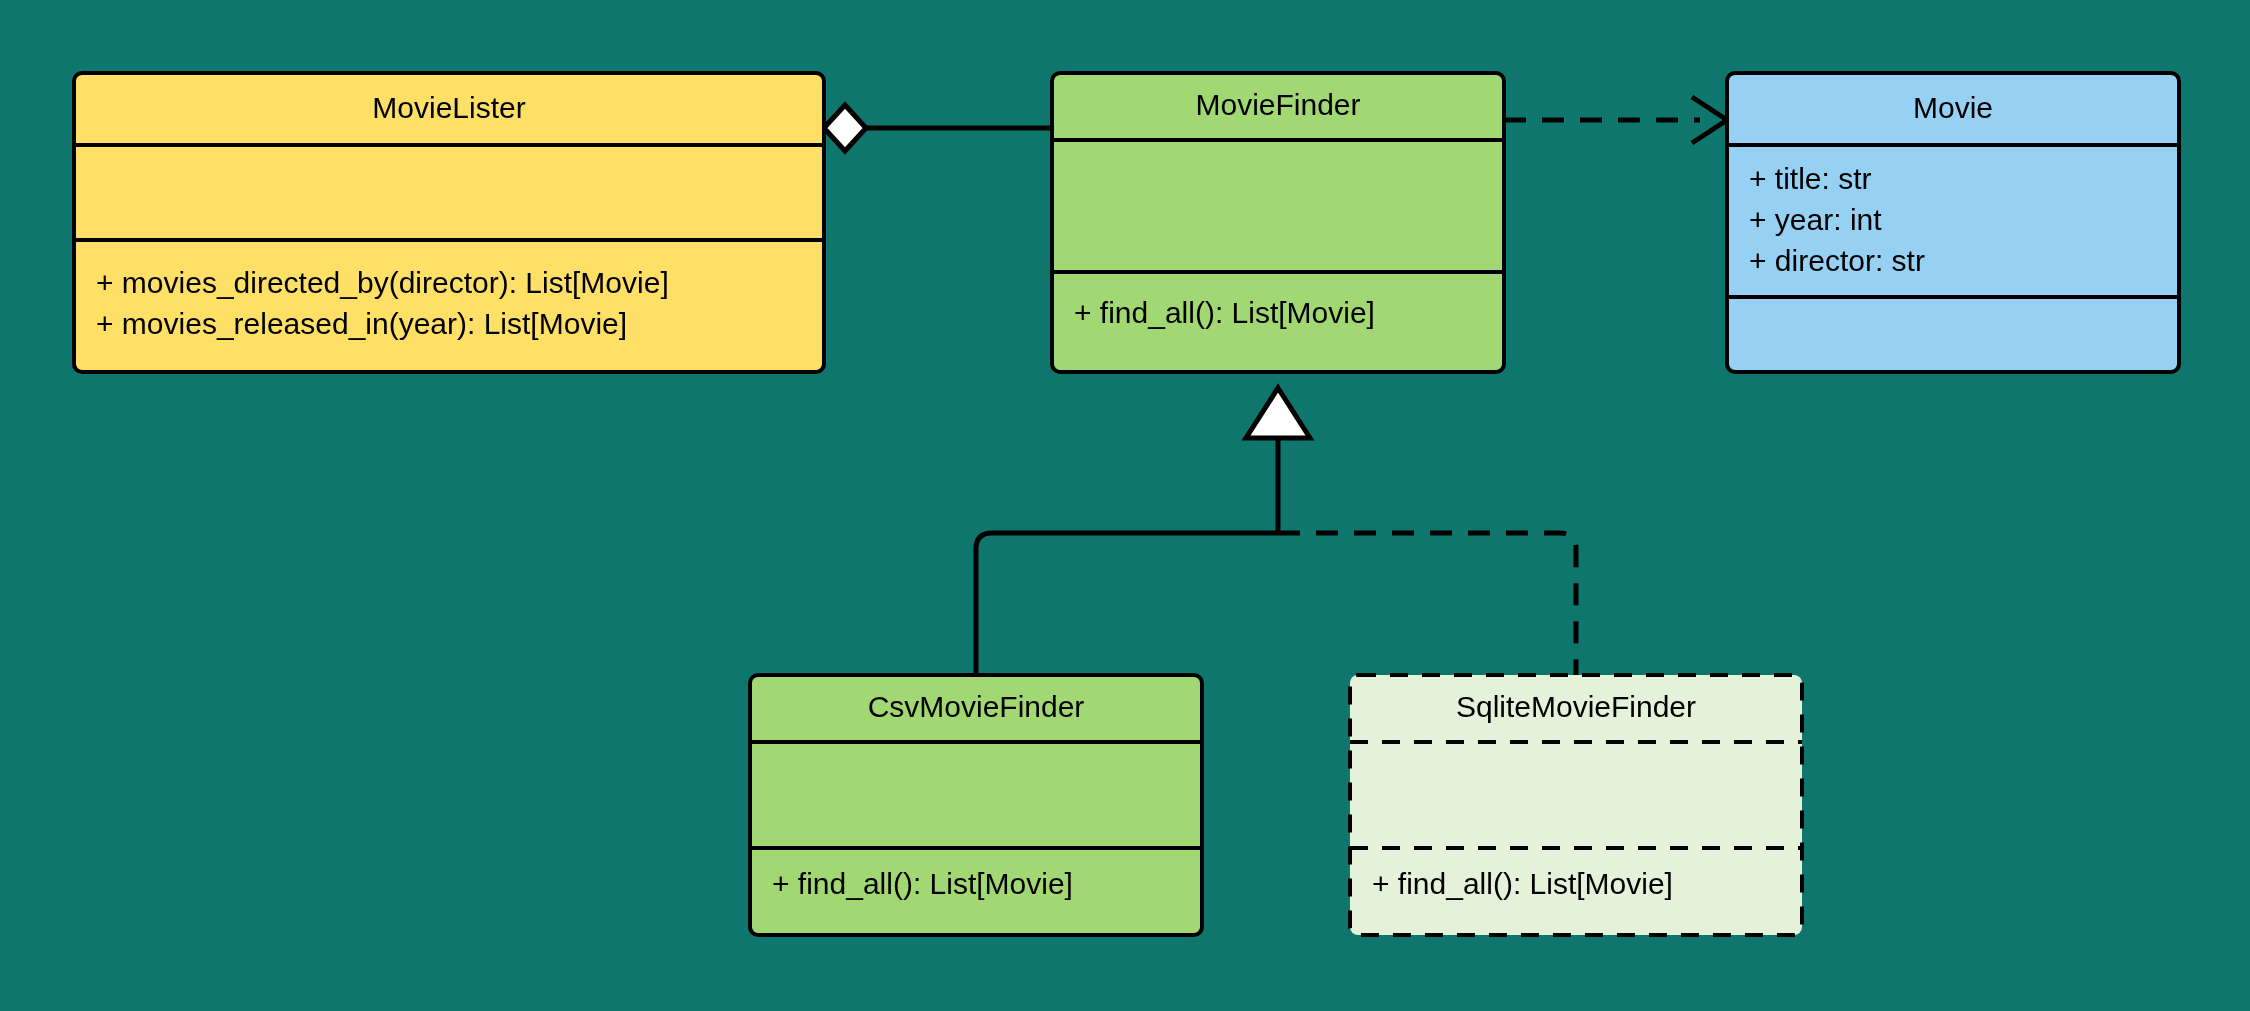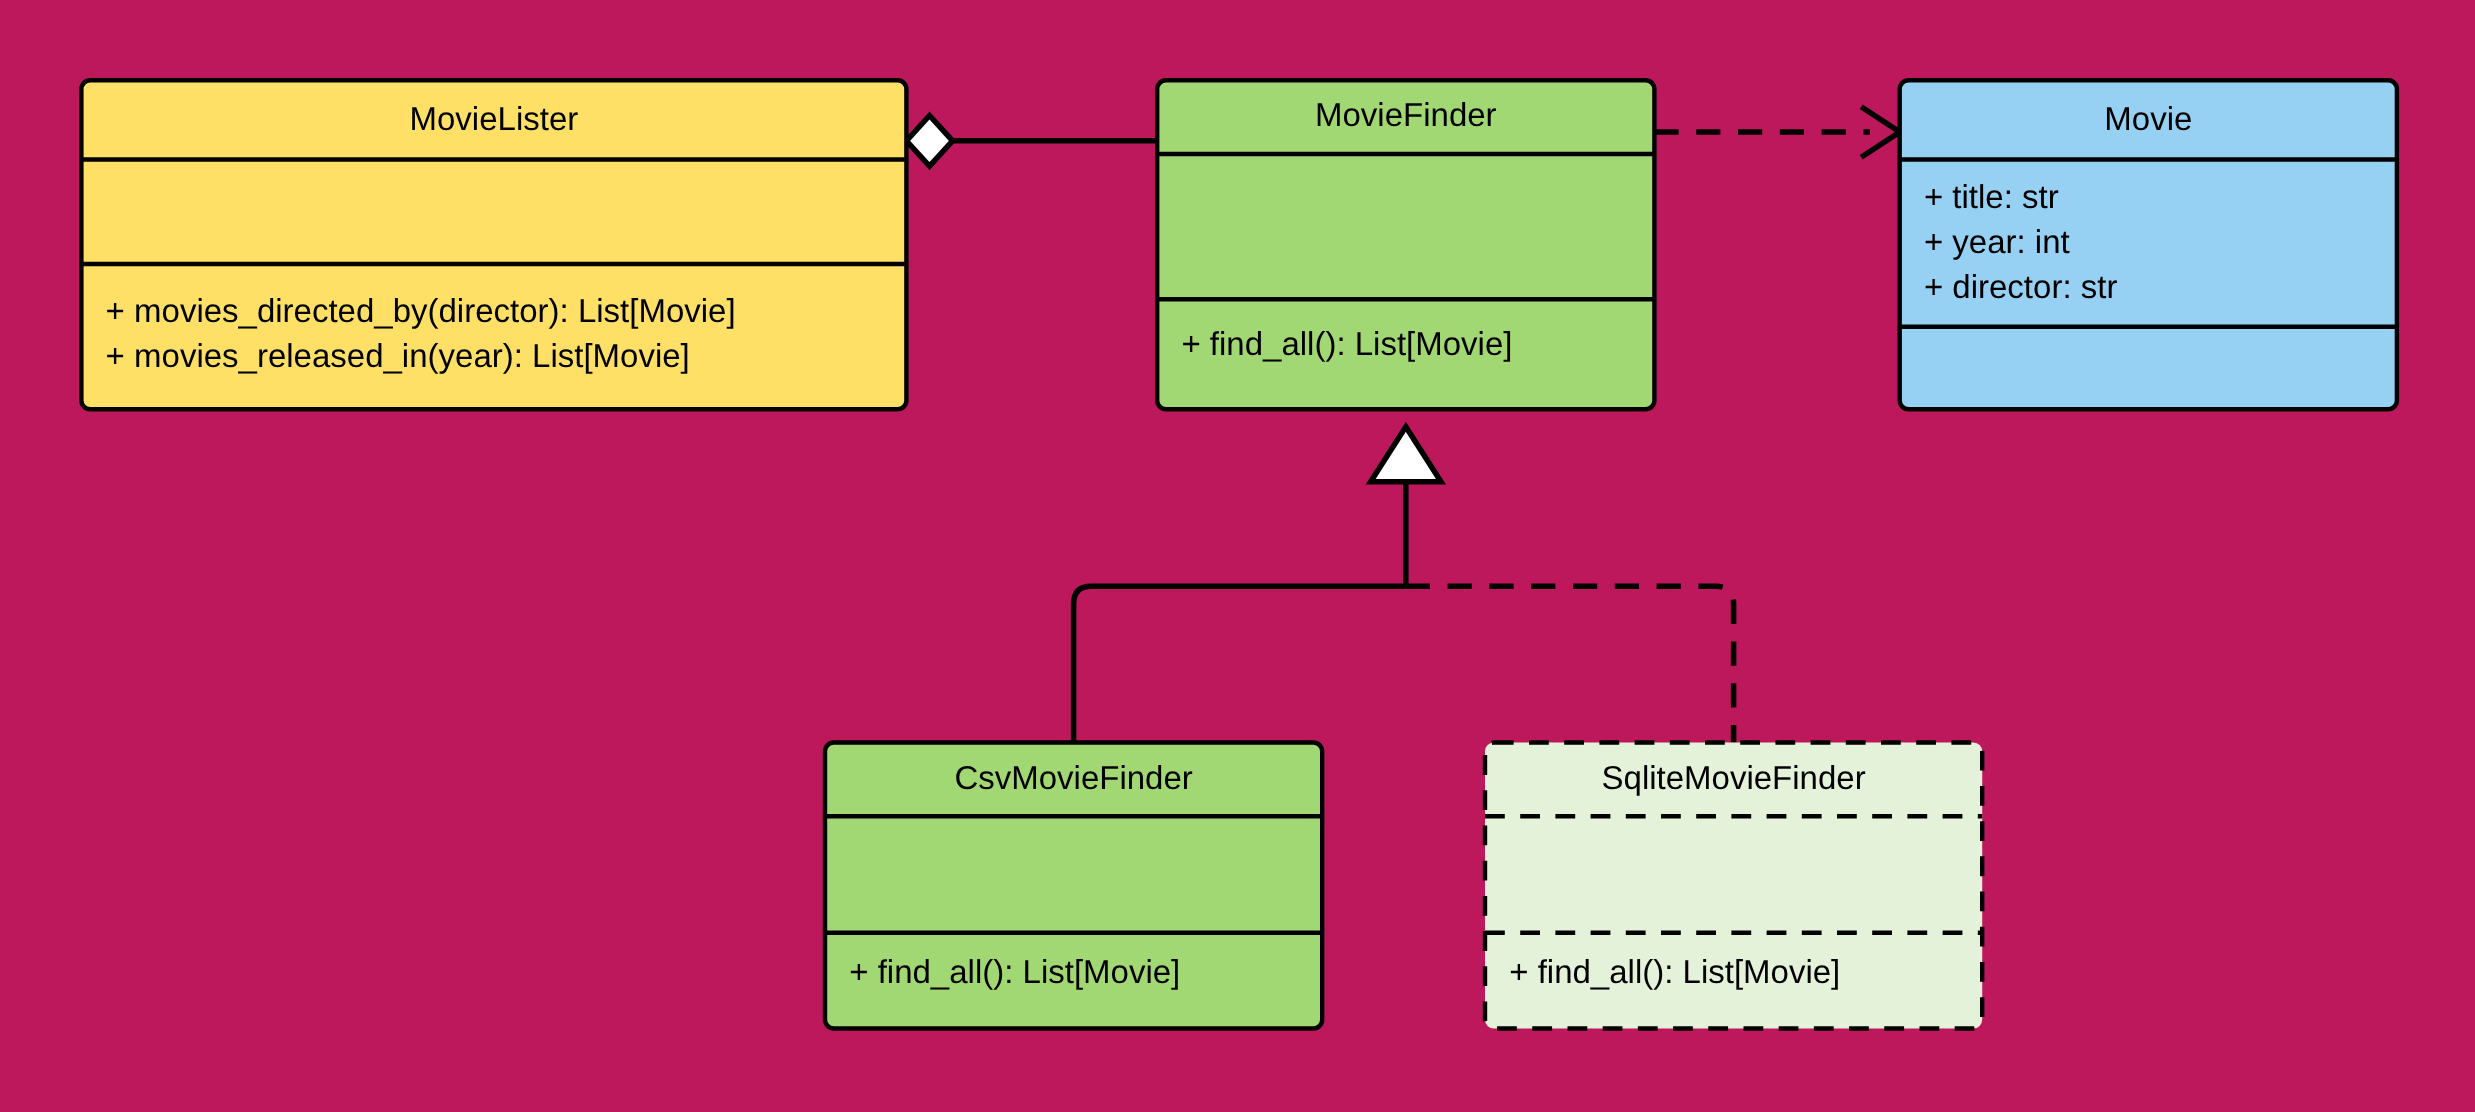--- a/index.html
+++ b/index.html
@@ -11,21 +11,21 @@
   body {
     width: 2250px;
     height: 1011px;
     overflow: hidden;
     font-family: "Liberation Sans", sans-serif;
   }
   #diagram-root {
     position: relative;
     width: 2250px;
     height: 1011px;
-    background: #be185d;
+    background: #0f766e;
   }
   svg#uml-canvas {
     display: block;
     width: 2250px;
     height: 1011px;
   }
   .cls-box {
     stroke: #000000;
     stroke-width: 4;
   }

